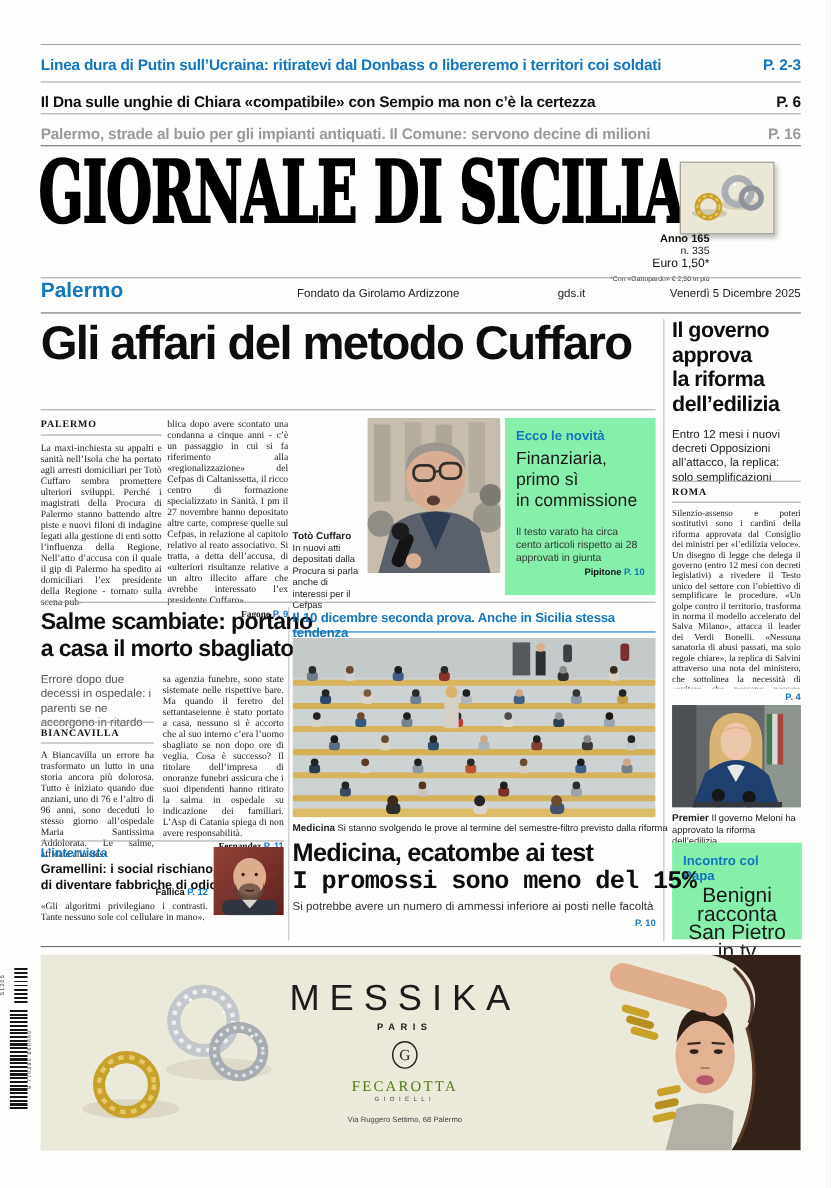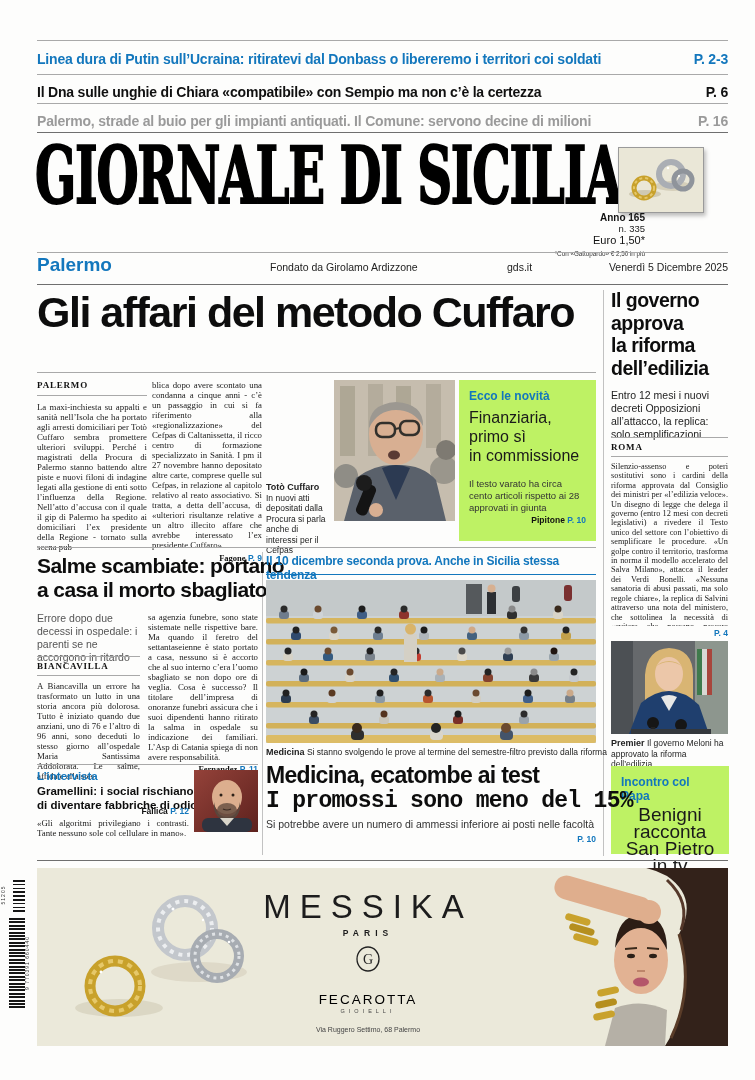--- a/index.html
+++ b/index.html
@@ -43,41 +43,41 @@
   .lead-sub{position:absolute;left:37px;top:346px;width:566px;font-size:16px;color:#222;letter-spacing:-0.2px;}
   .kicker{font-family:"Liberation Serif",serif;font-weight:bold;font-size:9px;letter-spacing:0.8px;color:#111;}
   .body-txt{font-family:"Liberation Serif",serif;font-size:8.8px;line-height:10px;text-align:justify;color:#1a1a1a;}
   .byline{text-align:right;font-size:8.5px;}
   .byline .nm{font-family:"Liberation Serif",serif;font-weight:bold;color:#111;}
   .byline .pg{font-weight:bold;color:#1377bd;}
   .caption{font-size:8.5px;line-height:10.5px;color:#222;}
   .caption b{font-size:9px;}
 
   
-  .gbox{position:absolute;background:#bef264;padding:9px 10px;box-sizing:border-box;}
+  .gbox{position:absolute;background:#86efac;padding:9px 10px;box-sizing:border-box;}
   .gbox .bk{color:#1377bd;font-weight:bold;font-size:12px;}
   .gbox .bh{font-size:16px;line-height:19px;color:#1a1a1a;margin-top:5px;}
   .gbox .bb{font-size:9.5px;line-height:12px;color:#333;margin-top:13px;}
 
   
   .rail-hl{position:absolute;left:611px;top:289px;width:118px;font-size:19.5px;line-height:22.5px;
            font-weight:800;letter-spacing:-0.5px;color:#0d0d0d;}
   .rail-sub{position:absolute;left:611px;top:389px;width:118px;font-size:10.5px;line-height:13px;color:#222;}
 
   .hl2{font-size:21px;line-height:24px;font-weight:800;letter-spacing:-0.6px;color:#0d0d0d;}
   .bluek{color:#1377bd;font-weight:bold;}
 
   .med-hl{font-size:23px;line-height:26px;font-weight:800;letter-spacing:-0.7px;color:#0d0d0d;white-space:nowrap;}
 
   
   .ad{position:absolute;left:37px;top:868px;width:691px;height:178px;background:#ebe9da;overflow:hidden;}
   .ad-center{position:absolute;left:191px;top:20px;width:280px;text-align:center;color:#1c1c1c;}
   .ad-brand{font-size:33px;letter-spacing:9px;font-weight:400;}
   .ad-sub{font-size:8.5px;letter-spacing:5px;font-weight:bold;margin-top:2px;}
-  .ad-ret{font-family:Liberation Sans, sans-serif;font-size:13.5px;letter-spacing:2px;margin-top:20px;color:#000000;}
+  .ad-ret{font-family:Liberation Serif, serif;font-size:13.5px;letter-spacing:2px;margin-top:8px;color:#4d7c0f;}
   .ad-ret2{font-size:5.5px;letter-spacing:4px;color:#444;margin-top:1px;}
   .ad-addr{font-size:7px;color:#444;margin-top:12px;}
 
   
   .barcode{position:absolute;left:9px;top:880px;width:17px;height:140px;}
   .bars1{position:absolute;left:4px;top:0;width:12px;height:32px;
          background:repeating-linear-gradient(to bottom,#161616 0 1.6px,transparent 1.6px 3.8px);}
   .bars2{position:absolute;left:0;top:38px;width:16px;height:92px;
          background:repeating-linear-gradient(to bottom,#161616 0 2px,transparent 2px 3.4px);}
   .bc-num{position:absolute;left:-22px;top:80px;width:80px;font-size:5px;color:#333;

